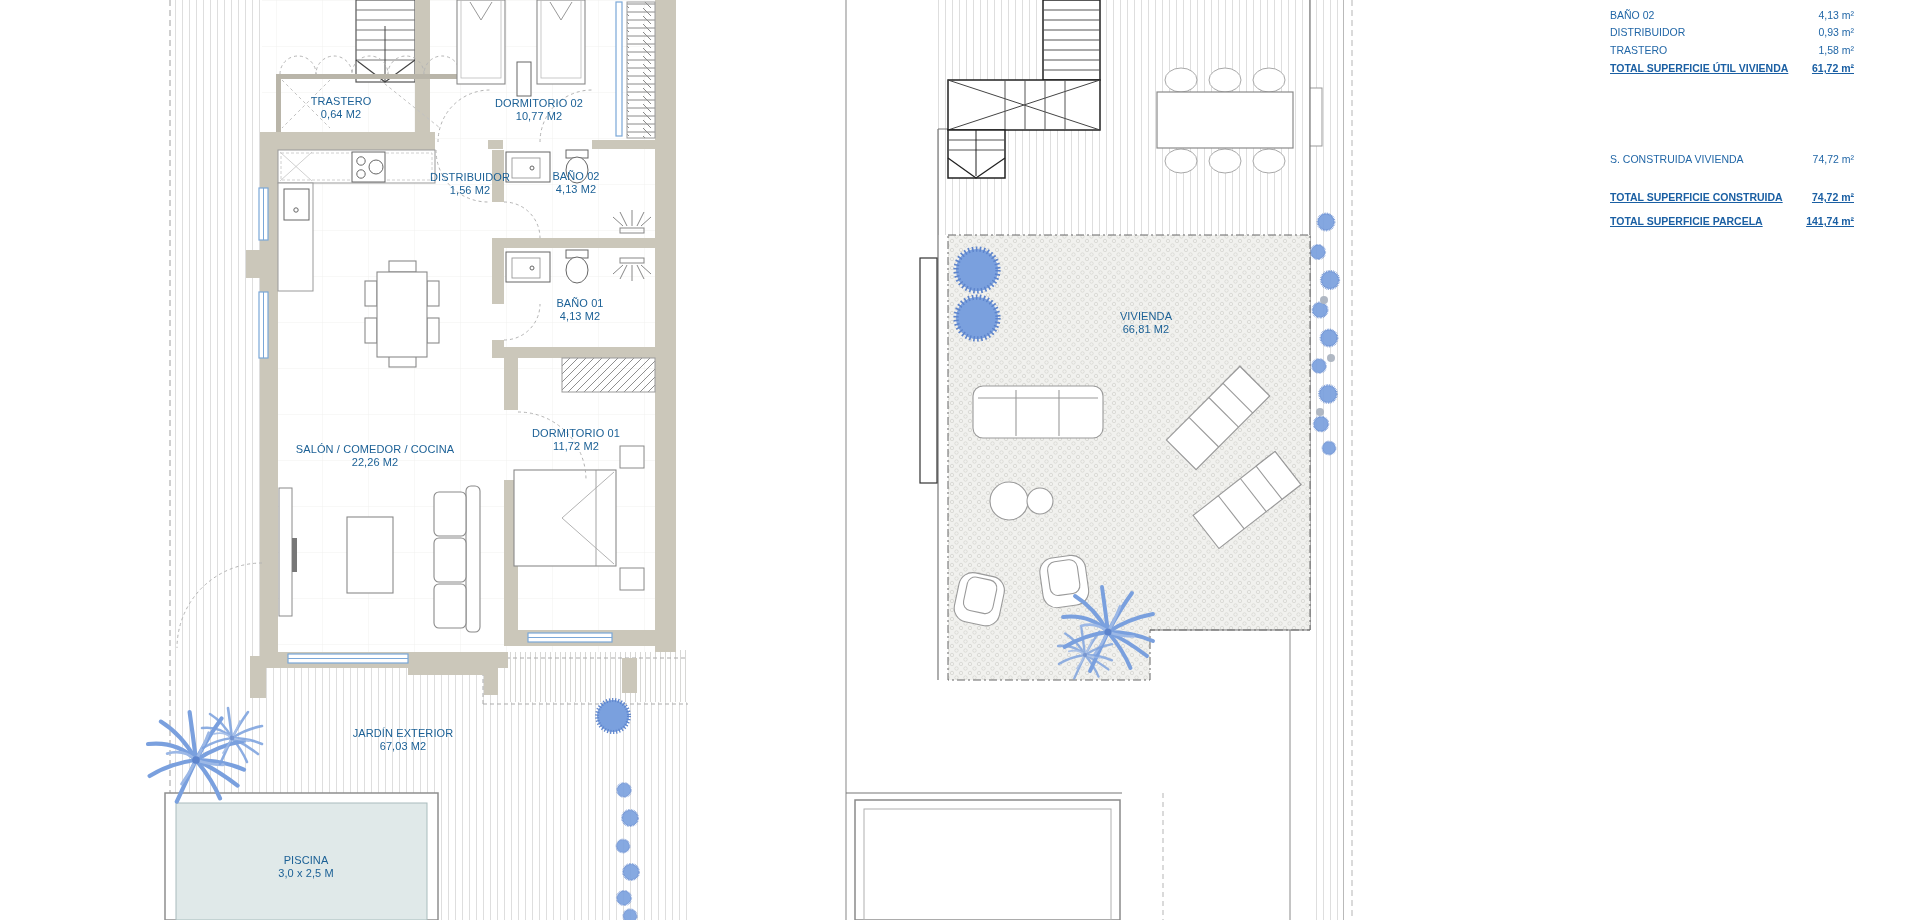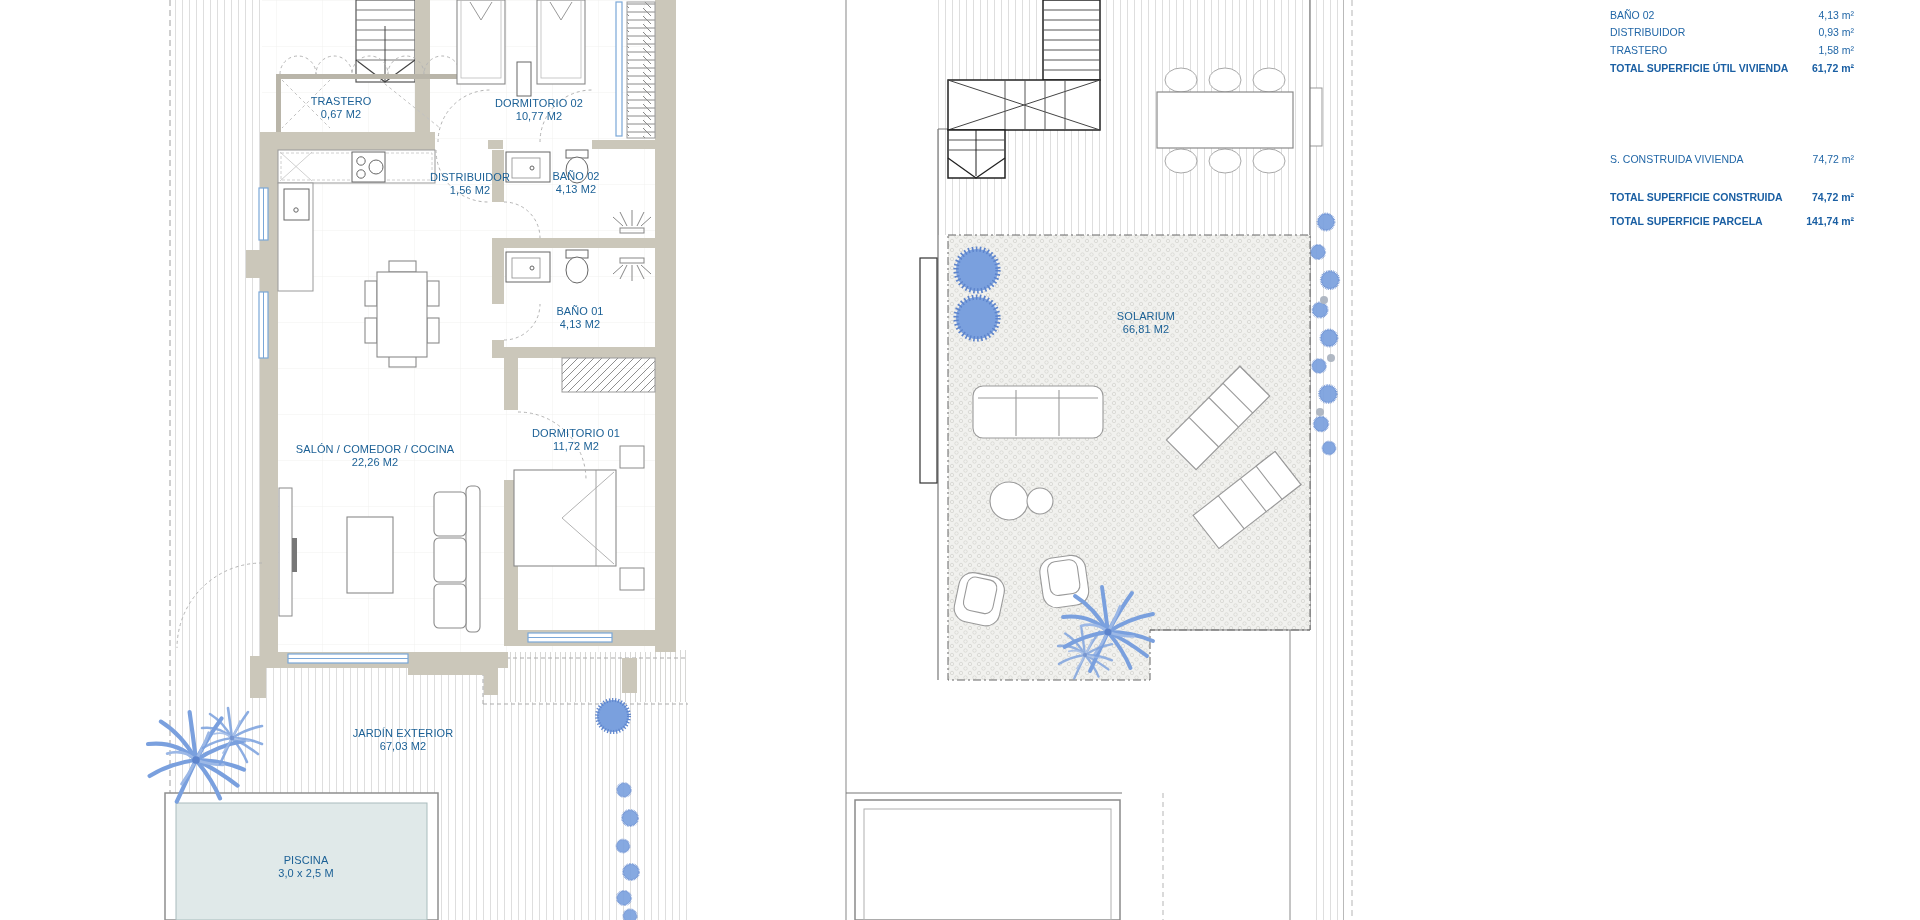--- a/index.html
+++ b/index.html
@@ -3,21 +3,21 @@
 <meta charset="utf-8">
 <style>
   html,body{margin:0;padding:0;background:#fff;}
   #canvas{position:relative;width:1920px;height:920px;background:#ffffff;overflow:hidden;
           font-family:"Liberation Sans",sans-serif;}
   #plan-svg{position:absolute;left:0;top:0;}
   .room-label{position:absolute;transform:translate(-50%,-50%);text-align:center;
               color:#1c6196;font-size:11px;line-height:13px;white-space:nowrap;letter-spacing:.1px;}
   .trow{position:absolute;left:1610px;width:244px;display:flex;justify-content:space-between;
         color:#2267a7;font-size:10.5px;line-height:12px;}
-  .trow.bold{font-weight:bold;color:#1a5fa3;}
+  .trow.bold{font-weight:bold;color:#1a5fa3;text-decoration:underline;}
   .trow .tval{white-space:nowrap;}
 </style>
 </head>
 <body>
 
 <div id="canvas">
 
 <svg id="plan-svg" width="1920" height="920" viewBox="0 0 1920 920">
   <defs>
     <pattern id="vhatch" width="7" height="7" patternUnits="userSpaceOnUse">
@@ -394,56 +394,56 @@
 
     <g>
       <rect x="855" y="800" width="265" height="120" fill="#ffffff" stroke="#8a8a8a" stroke-width="1.5"></rect>
       <rect x="864" y="809" width="247" height="111" fill="none" stroke="#b0b0b0" stroke-width="1"></rect>
     </g>
   </g>
 </svg>
 
   <div class="room-label" style="left:341px;top:108px">
     <div>TRASTERO</div>
-      <div>0,67 M2</div>
+      <div>0,64 M2</div>
   </div>
   <div class="room-label" style="left:539px;top:110px">
     <div>DORMITORIO 02</div>
       <div>10,77 M2</div>
   </div>
   <div class="room-label" style="left:470px;top:184px">
     <div>DISTRIBUIDOR</div>
       <div>1,56 M2</div>
   </div>
   <div class="room-label" style="left:576px;top:183px">
     <div>BAÑO 02</div>
       <div>4,13 M2</div>
   </div>
-  <div class="room-label" style="left:580px;top:318px">
+  <div class="room-label" style="left:580px;top:310px">
     <div>BAÑO 01</div>
       <div>4,13 M2</div>
   </div>
   <div class="room-label" style="left:375px;top:456px">
     <div>SALÓN / COMEDOR / COCINA</div>
       <div>22,26 M2</div>
   </div>
   <div class="room-label" style="left:576px;top:440px">
     <div>DORMITORIO 01</div>
       <div>11,72 M2</div>
   </div>
   <div class="room-label" style="left:403px;top:740px">
     <div>JARDÍN EXTERIOR</div>
       <div>67,03 M2</div>
   </div>
   <div class="room-label" style="left:306px;top:867px">
     <div>PISCINA</div>
       <div>3,0 x 2,5 M</div>
   </div>
   <div class="room-label" style="left:1146px;top:323px">
-    <div>SOLARIUM</div>
+    <div>VIVIENDA</div>
       <div>66,81 M2</div>
   </div>
 
   <div>
     <div class="trow" style="top:9px">
       <span>BAÑO 02</span>
         <span class="tval">4,13 m²</span>
     </div>
     <div class="trow" style="top:26px">
       <span>DISTRIBUIDOR</span>

